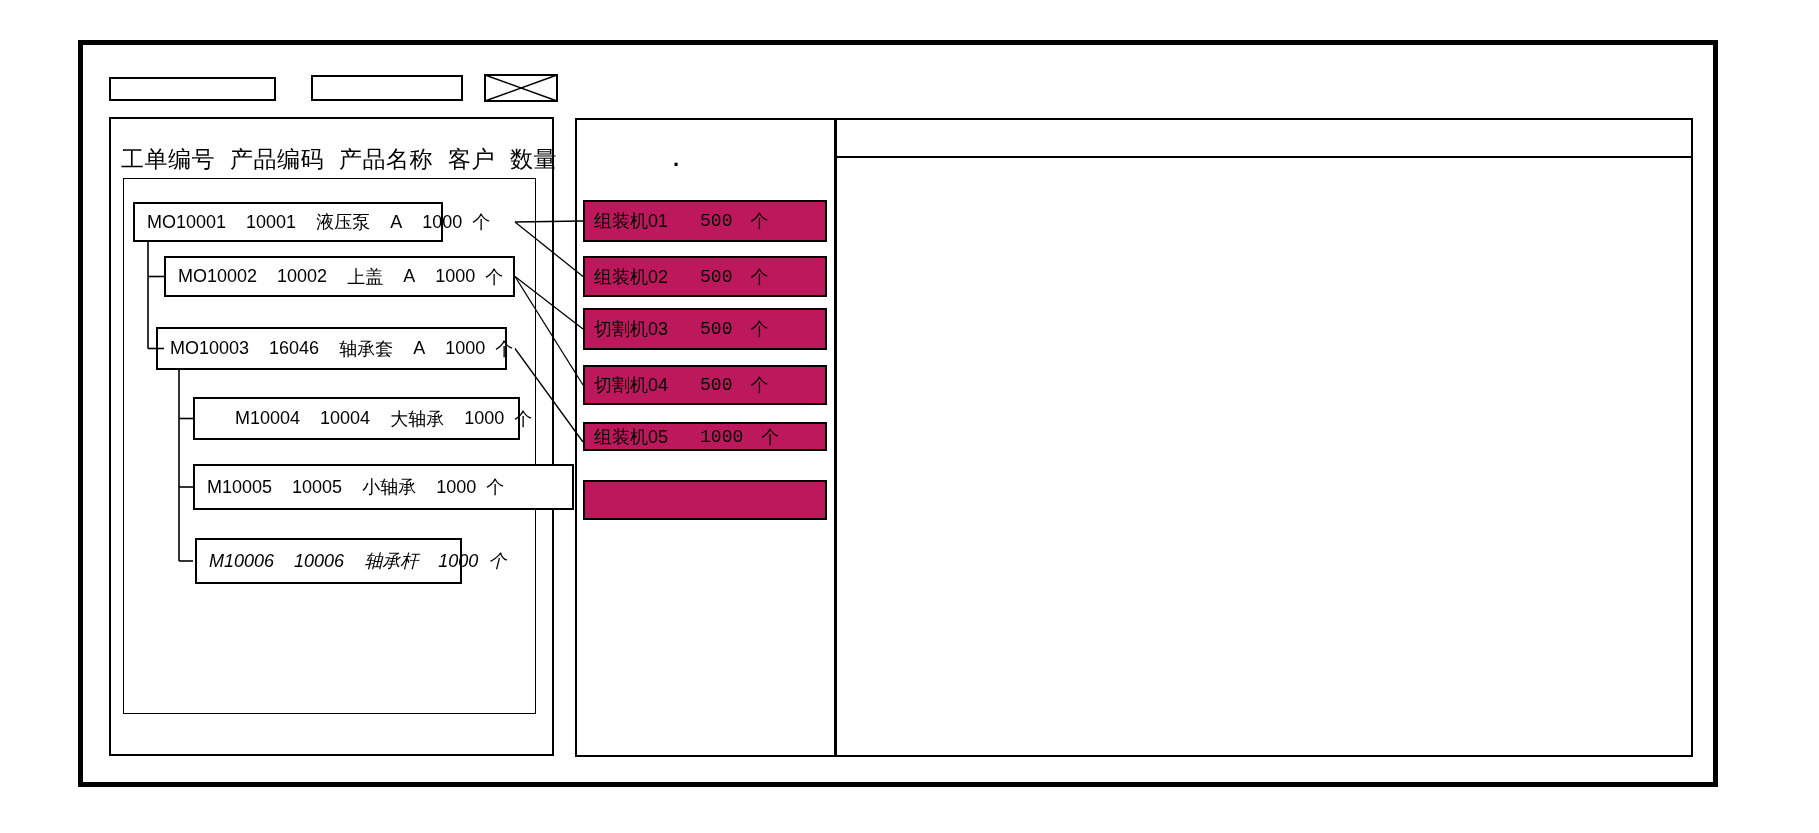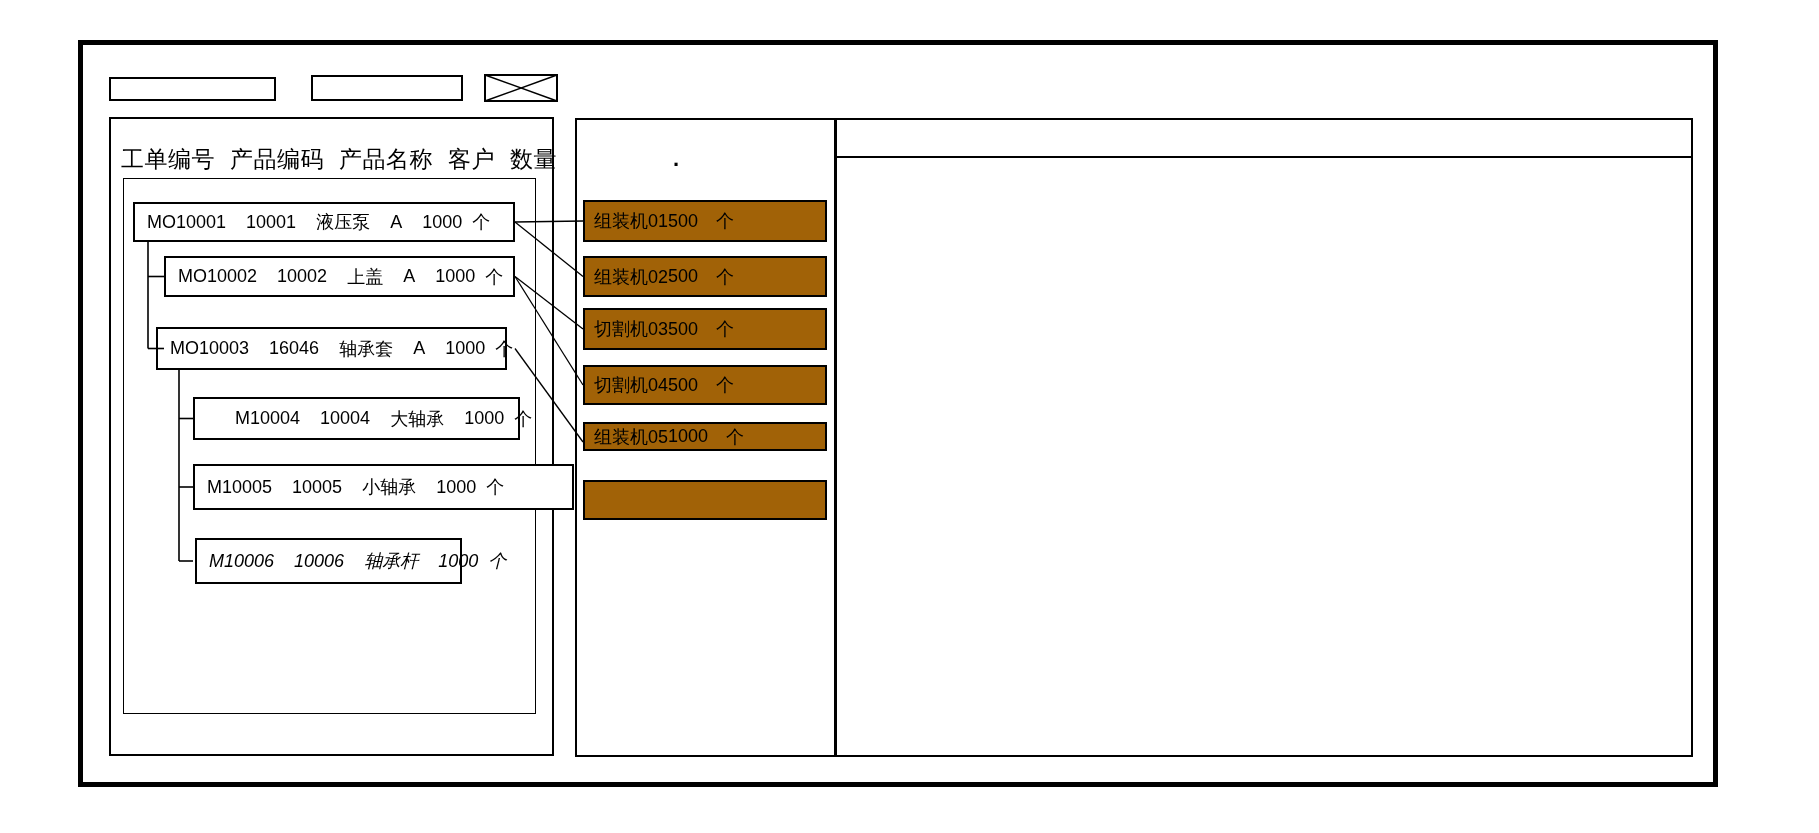--- a/index.html
+++ b/index.html
@@ -31,32 +31,32 @@
   .col-headers{position:absolute;left:121px;top:144px;font-size:23px;white-space:nowrap;
                letter-spacing:0.5px;}
   .col-headers span{margin-right:15px;}
   .col-headers .c5{margin-left:16px;}
 
   
   .order-row{position:absolute;border:2px solid #000;box-sizing:border-box;background:#fff;
              display:flex;align-items:center;padding-left:12px;font-size:18px;white-space:nowrap;}
   .order-row span{margin-right:20px;}
   .order-row .f-unit{margin-left:-10px;}
-  .r0{left:133px;top:202px;width:382px;height:40px;}
+  .r0{left:133px;top:202px;width:310px;height:40px;}
   .r1{left:164px;top:256px;width:351px;height:41px;align-items:center;}
   .r2{left:156px;top:327px;width:351px;height:43px;}
   .r3{left:193px;top:397px;width:327px;height:43px;padding-left:40px;}
   .r4{left:193px;top:464px;width:381px;height:46px;}
   .r5{left:195px;top:538px;width:267px;height:46px;font-style:italic;}
 
   
   .machine-item{position:absolute;left:583px;width:244px;border:2px solid #000;box-sizing:border-box;
-                background:#a16207;display:flex;align-items:center;padding-left:9px;font-size:18px;
+                background:#be185d;display:flex;align-items:center;padding-left:9px;font-size:18px;
                 white-space:nowrap;}
-  .machine-item .m-qty{}
+  .machine-item .m-qty{margin-left:32px;font-family:Liberation Mono, monospace;}
   .machine-item .m-unit{margin-left:18px;}
   .m0{top:200px;height:42px;}
   .m1{top:256px;height:41px;}
   .m2{top:308px;height:42px;}
   .m3{top:365px;height:40px;}
   .m4{top:422px;height:29px;}
   .m5{top:480px;height:40px;}
 
   
   .stray-dot{position:absolute;left:673px;top:148px;font-size:22px;font-weight:bold;line-height:22px;}

